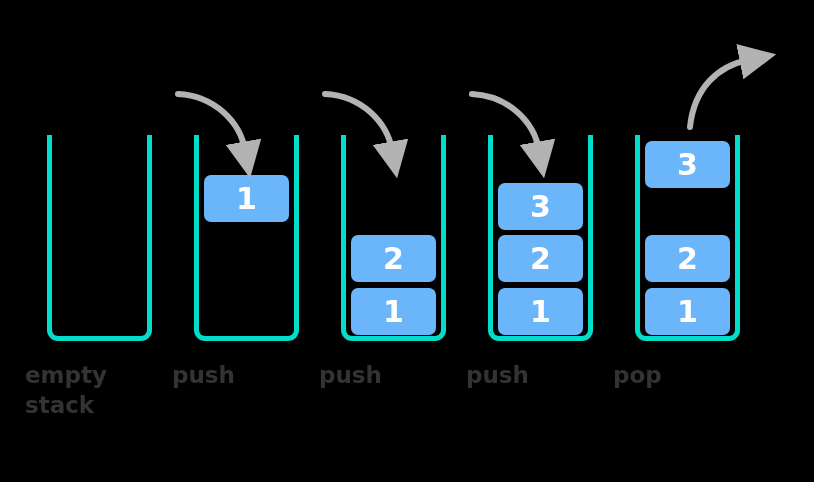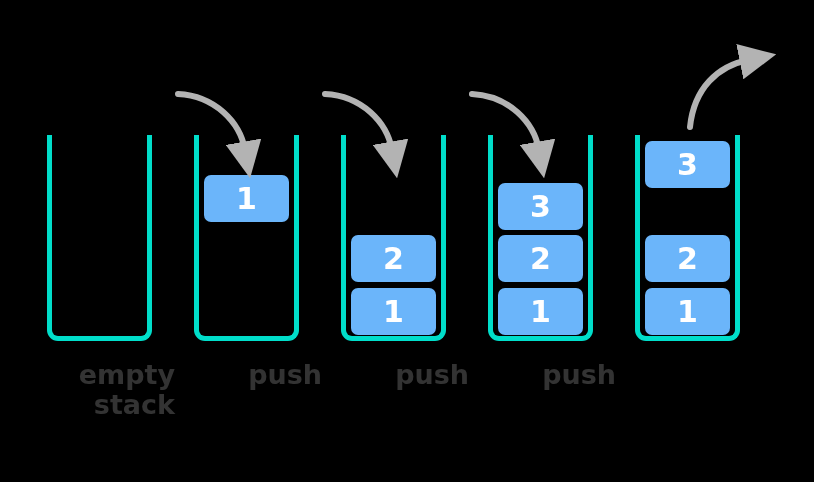--- a/index.html
+++ b/index.html
@@ -60,23 +60,23 @@
     align-items: center;
     justify-content: center;
     line-height: 1;
     box-sizing: border-box;
   }
   .caption {
     position: absolute;
     top: 360px;
     left: 0;
     width: 150px;
-    text-align: right;
+    text-align: left;
     color: var(--label);
-    font-size: 27px;
+    font-size: 23px;
     font-weight: bold;
     line-height: 30px;
     white-space: pre-line;
   }
   .arrow-svg {
     position: absolute;
     left: 0;
     top: 0;
     width: 814px;
     height: 482px;
@@ -122,20 +122,21 @@
     <div class="caption">push</div>
   </div>
 
   <div class="stack-col" style="left:613px; --teal:#00DECA; --blue:#6BB5FA; --label:#333333;">
     <div class="container-u"></div>
     <div class="blocks-area">
       <div class="block" style="top:6px;">3</div>
       <div class="block" style="top:100px;">2</div>
       <div class="block" style="top:153px;">1</div>
     </div>
+    <div class="caption">pop</div>
   </div>
 
   <svg class="arrow-svg" viewBox="0 0 814 482">
     <defs>
       <marker id="head-down" markerWidth="7" markerHeight="6" refX="1.4" refY="3" orient="auto" markerUnits="strokeWidth">
         <path d="M0,0 L0,6 L6.2,3 z" fill="#B3B3B3"></path>
       </marker>
       <marker id="head-up" markerWidth="7" markerHeight="6" refX="1.4" refY="3" orient="auto" markerUnits="strokeWidth">
         <path d="M0,0 L0,6 L6.2,3 z" fill="#B3B3B3"></path>
       </marker>

